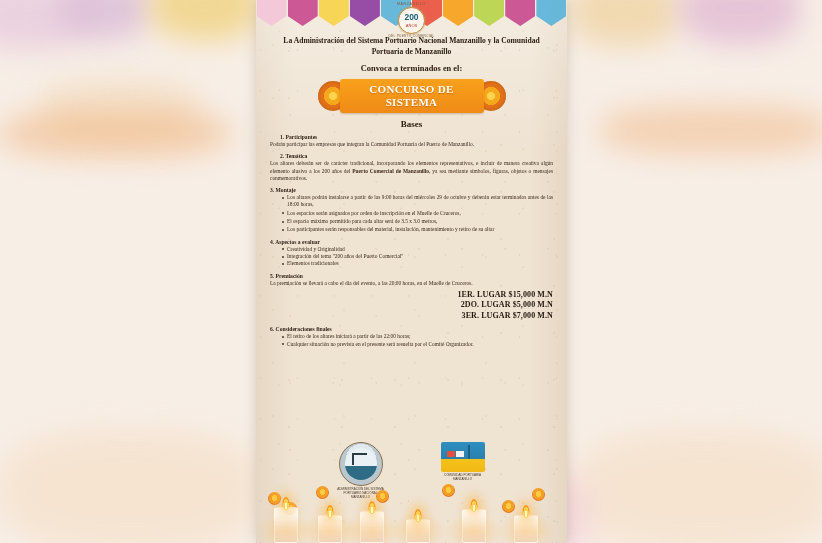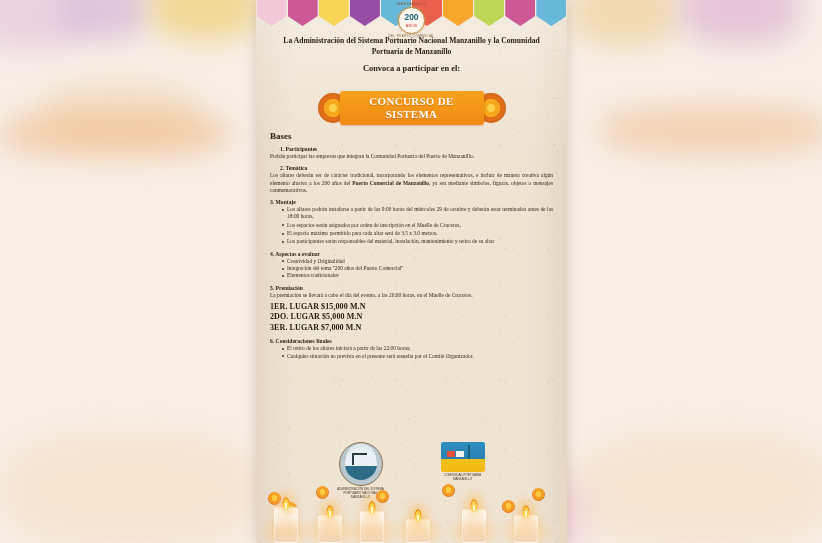--- a/index.html
+++ b/index.html
@@ -152,21 +152,21 @@
     text-align: center;
     font-weight: bold;
     font-size: 8.4px;
     margin-top: 7px;
     color: #2e2013;
   }
 
   
   .title-band {
     position: relative;
-    margin: 16px auto 0;
+    margin: 4px auto 0;
     width: 188px;
     height: 38px;
   }
   .title-band .ribbon {
     position: absolute;
     left: 22px;
     top: 2px;
     width: 144px;
     height: 34px;
     background: linear-gradient(180deg, #f9a11b 0%, #f08a16 100%);
@@ -194,20 +194,21 @@
     top: 4px;
     border-radius: 50%;
     background:
       radial-gradient(circle at 50% 50%, #ffd24d 0 18%, #f6a81c 18% 42%, #e4721a 42% 70%, #d9621a 70% 100%);
     box-shadow: inset 0 0 4px rgba(150,70,10,0.5);
   }
   .marigold.left { left: 0; }
   .marigold.right { right: 0; }
 
   .bases {
+    text-align: center;
     font-weight: bold;
     font-size: 9px;
     margin-top: 4px;
     color: #2e2013;
   }
 
   .sec-title {
     font-weight: bold;
     font-size: 5.6px;
     margin-top: 5px;
@@ -251,20 +252,21 @@
 
   .prizes {
     margin-top: 3px;
   }
   .prize {
     font-weight: bold;
     font-size: 8px;
     line-height: 10.5px;
     color: #241a10;
     letter-spacing: 0.1px;
+    text-align: right;
   }
 
   
   .footer-logos {
     position: absolute;
     left: 0;
     bottom: 44px;
     width: 311px;
     display: flex;
     justify-content: center;
@@ -424,21 +426,21 @@
       <div class="logo-circle">
         <div class="logo-200">200</div>
         <div class="logo-anos">AÑOS</div>
       </div>
       <div class="logo-bottom">DEL PUERTO COMERCIAL</div>
     </div>
 
     <div class="content">
 
       <div class="convoca-head">La Administración del Sistema Portuario Nacional Manzanillo y la Comunidad Portuaria de Manzanillo</div>
-      <div class="convoca-sub">Convoca a participar en el:</div>
+      <div class="convoca-sub">Convoca a terminados en el:</div>
 
       <div class="title-band">
         <div class="marigold left"></div>
         <div class="marigold right"></div>
         <div class="ribbon"></div>
         <div class="ribbon-text">
           <span>CONCURSO DE</span>
           <span>SISTEMA</span>
         </div>
       </div>

